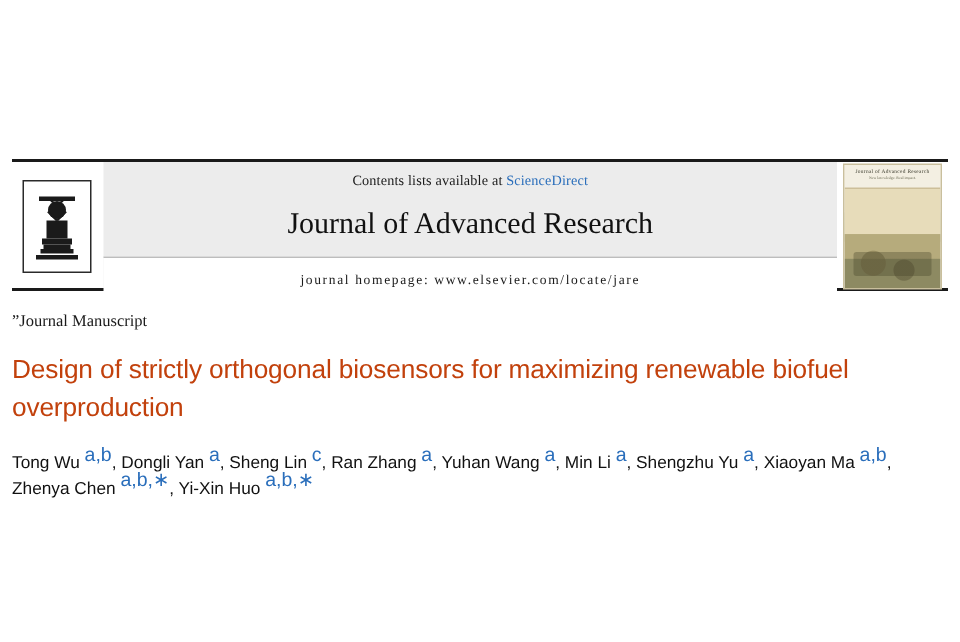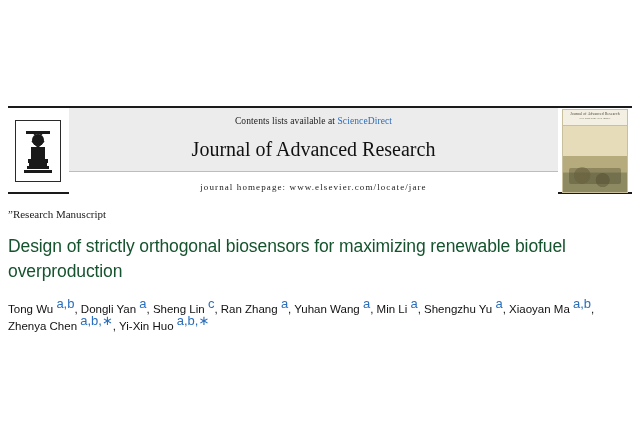--- a/index.html
+++ b/index.html
@@ -175,21 +175,21 @@
   .manuscript-type {
     font-family: "Liberation Serif", serif;
     font-size: 11px;
     color: #1a1a1a;
     line-height: 16px;
   }
   .article-title {
     font-family: "Liberation Sans", sans-serif;
     font-size: 17.5px;
     font-weight: 400;
-    color: #14532d;
+    color: #c2410c;
     line-height: 25px;
     margin-top: 12px;
     letter-spacing: -0.1px;
   }
   .authors {
     margin-top: 17px;
     font-family: "Liberation Sans", sans-serif;
     font-size: 11.5px;
     color: #111111;
     line-height: 17px;
@@ -245,18 +245,18 @@
           <div class="cover-title">Journal of Advanced Research</div>
           <div class="cover-sub">New knowledge. Real impact.</div>
         </div>
         <div class="cover-scene"></div>
       </div>
     </div>
 
   </div>
 
   <div class="article">
-    <div class="manuscript-type">”Research Manuscript</div>
+    <div class="manuscript-type">”Journal Manuscript</div>
     <div class="article-title">Design of strictly orthogonal biosensors for maximizing renewable biofuel overproduction</div>
     <div class="authors"><span>Tong Wu </span><sup>a,b</sup><span>, </span><span>Dongli Yan </span><sup>a</sup><span>, </span><span>Sheng Lin </span><sup>c</sup><span>, </span><span>Ran Zhang </span><sup>a</sup><span>, </span><span>Yuhan Wang </span><sup>a</sup><span>, </span><span>Min Li </span><sup>a</sup><span>, </span><span>Shengzhu Yu </span><sup>a</sup><span>, </span><span>Xiaoyan Ma </span><sup>a,b</sup><span>, </span><span>Zhenya Chen </span><sup>a,b,∗</sup><span>, </span><span>Yi-Xin Huo </span><sup>a,b,∗</sup></div>
   </div>
 
 </div>
 
 </body></html>

